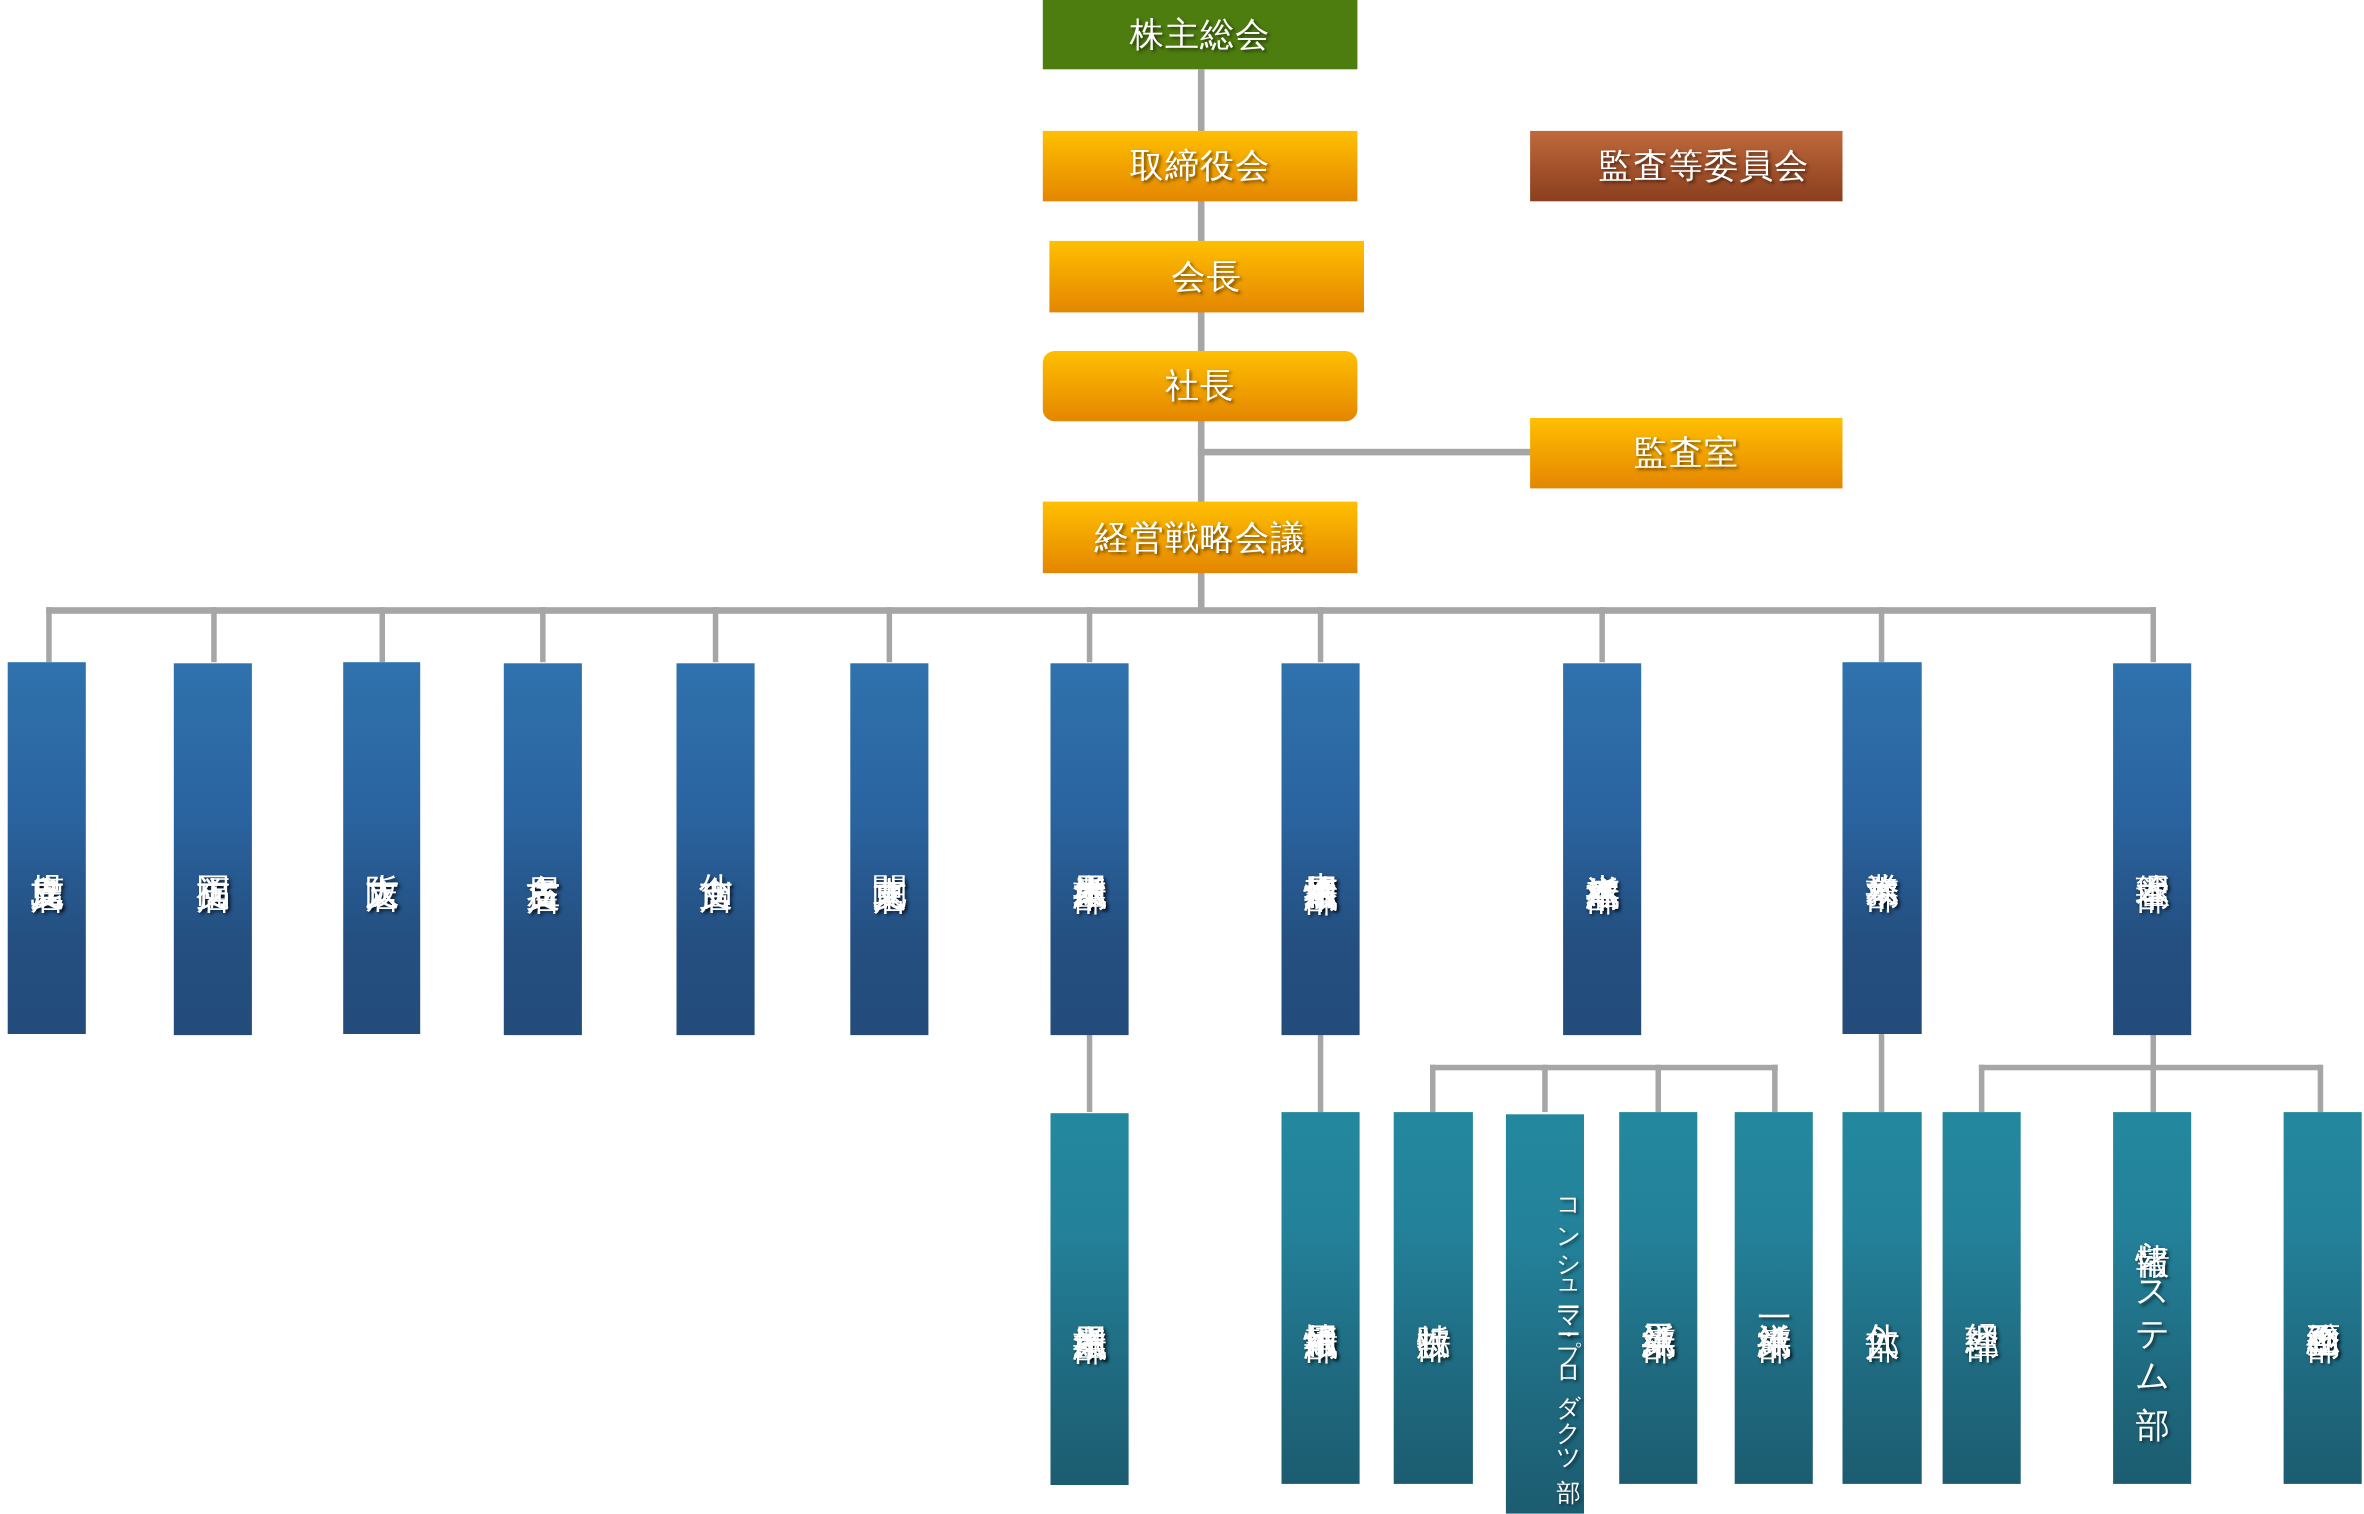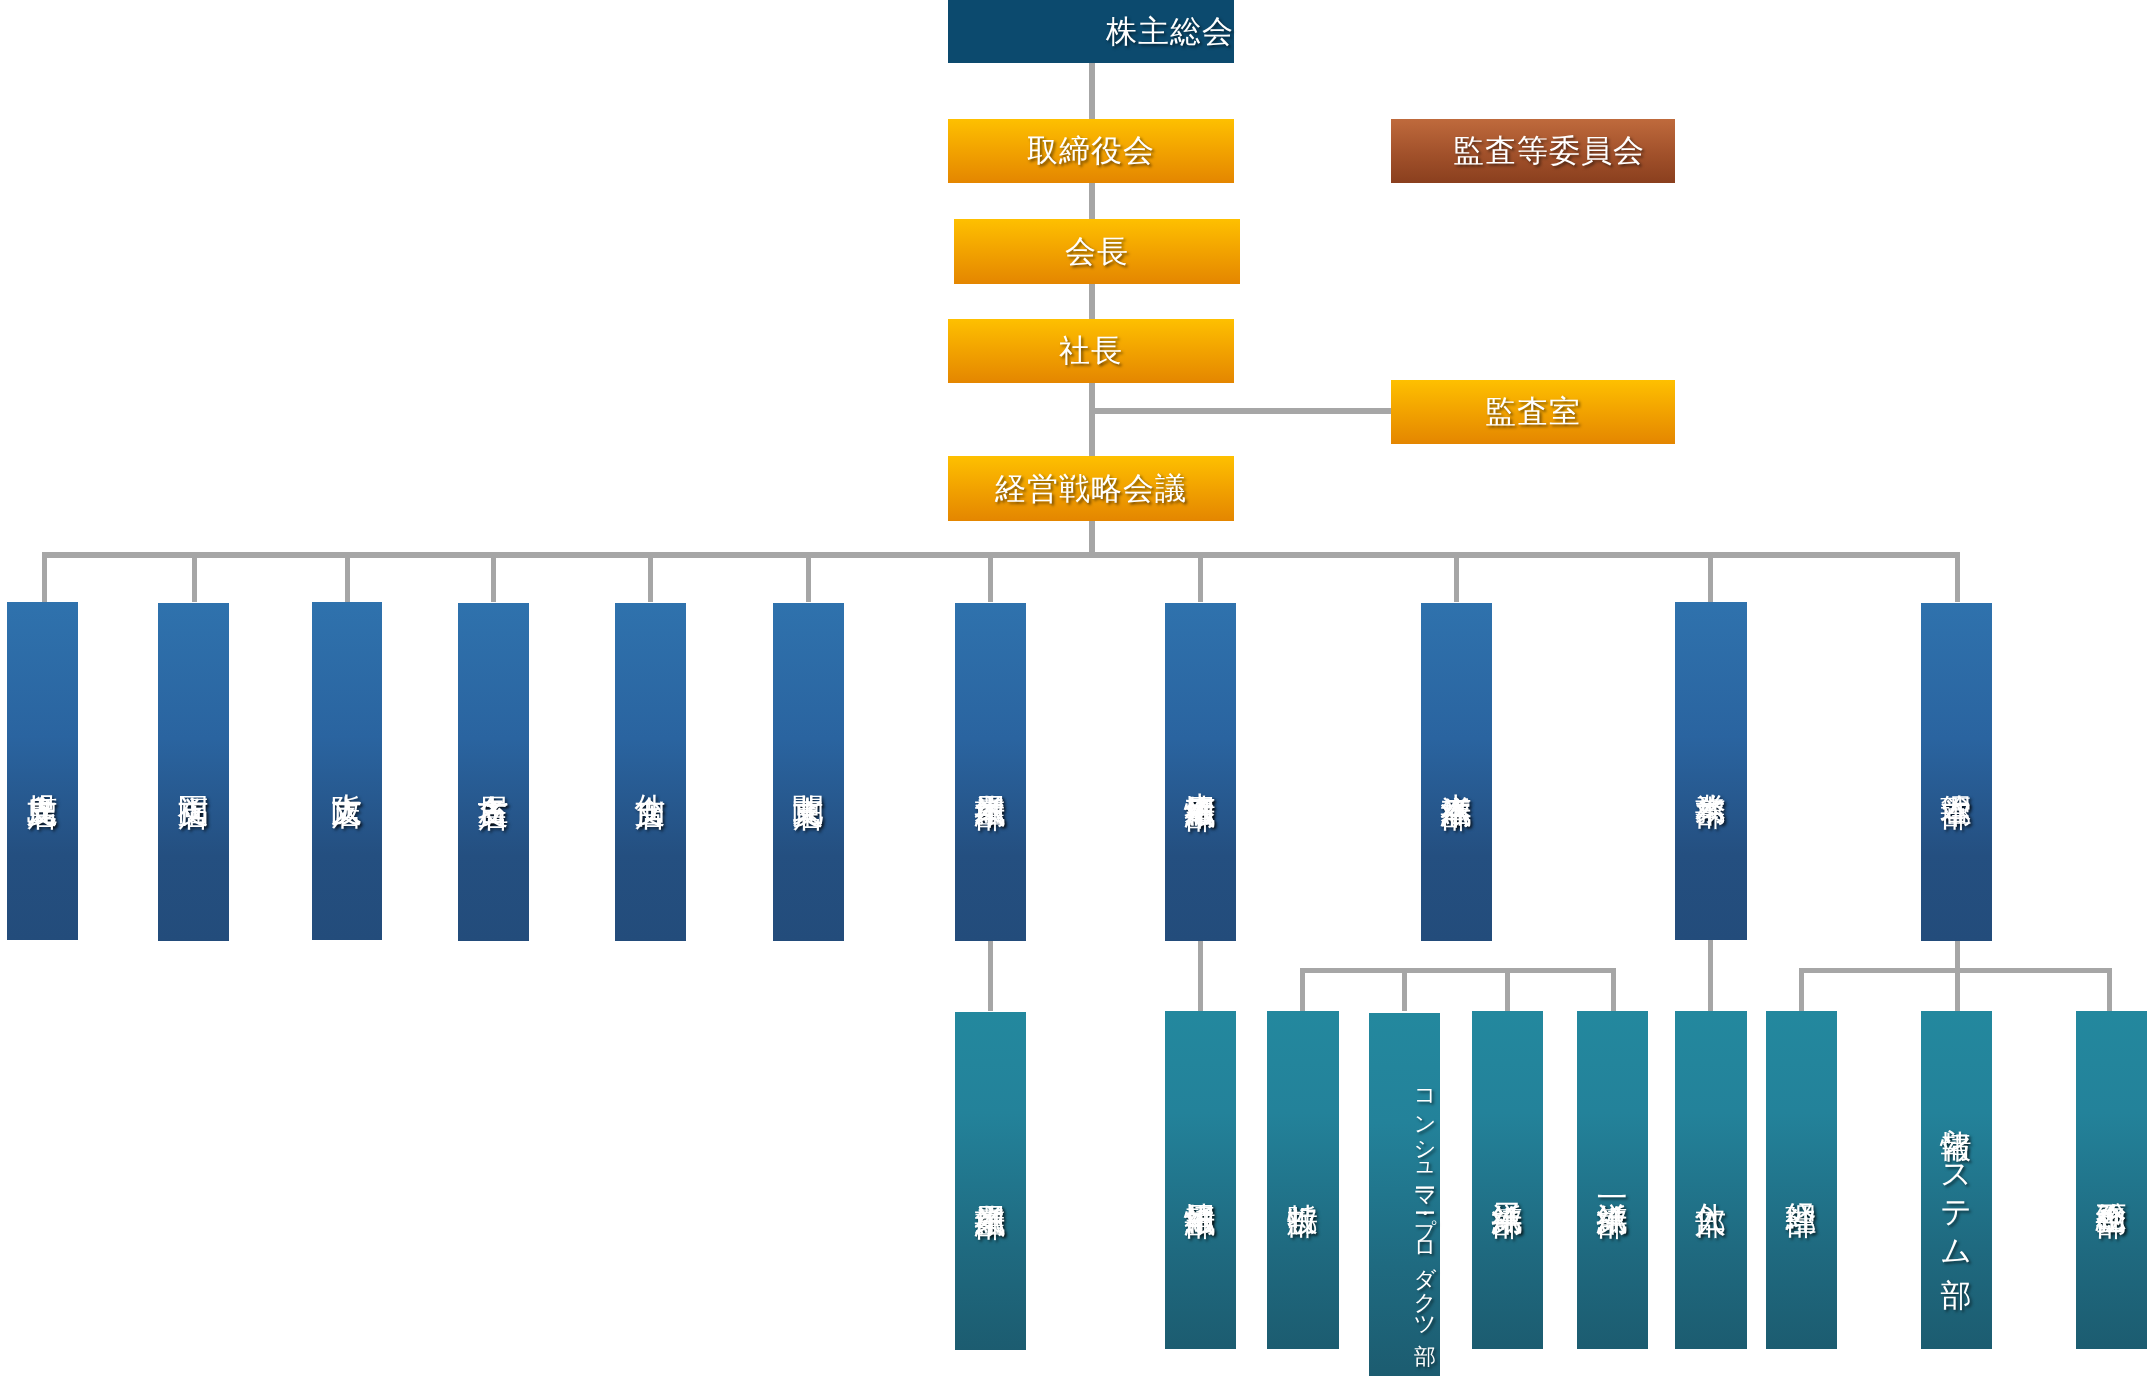--- a/index.html
+++ b/index.html
@@ -2,21 +2,21 @@
 <html><head>
 <meta charset="utf-8">
 <style>
   html, body { margin:0; padding:0; background:#ffffff; }
   body { width:2149px; height:1376px; position:relative; overflow:hidden;
          font-family:"DejaVu Sans", sans-serif; }
   .line { position:absolute; background:#a6a6a6; }
   .box { position:absolute; display:flex; align-items:center; justify-content:center;
          color:#ffffff; text-shadow:2px 2px 3px rgba(0,0,0,0.55); box-sizing:border-box; }
   .hbox { font-size:31px; letter-spacing:1px; }
-  .navy { background:#0c4a6e;justify-content:flex-end; }
+  .navy { background:#4d7c0f; }
   .gold { background:linear-gradient(to bottom,#fec000 0%,#f3a500 45%,#e48600 100%); }
   .brown { background:linear-gradient(to bottom,#bf6a3c 0%,#a4532c 50%,#8a3f1e 100%); }
   .blue { background:linear-gradient(to bottom,#2f72ad 0%,#2a64a0 40%,#244f80 75%,#234c7b 100%); }
   .teal { background:linear-gradient(to bottom,#23889e 0%,#23829a 30%,#1f6a80 70%,#1c5c70 100%); }
   .vbox { writing-mode:vertical-rl; text-orientation:upright; font-size:31px; letter-spacing:1px; }
   .vbox.small { font-size:22px; letter-spacing:0; }
 </style>
 </head>
 <body>
 
@@ -54,21 +54,21 @@
 </div>
 <div class="box hbox gold" style="left:948px; top:119px; width:286px; height:64px;text-align:right;">
   <span>取締役会</span>
 </div>
 <div class="box hbox brown" style="left:1391px; top:119px; width:284px; height:64px;padding-left:32px;">
   <span>監査等委員会</span>
 </div>
 <div class="box hbox gold" style="left:954px; top:219px; width:286px; height:65px;">
   <span>会長</span>
 </div>
-<div class="box hbox gold" style="left:948px; top:319px; width:286px; height:64px;">
+<div class="box hbox gold" style="left:948px; top:319px; width:286px; height:64px;border-radius:11px;">
   <span>社長</span>
 </div>
 <div class="box hbox gold" style="left:1391px; top:380px; width:284px; height:64px;justify-content:center;">
   <span>監査室</span>
 </div>
 <div class="box hbox gold" style="left:948px; top:438px; width:286px; height:65px;margin-top:18px;">
   <span>経営戦略会議</span>
 </div>
 
 <div class="box vbox blue" style="left:7px; top:602px; width:71px; height:338px;">

